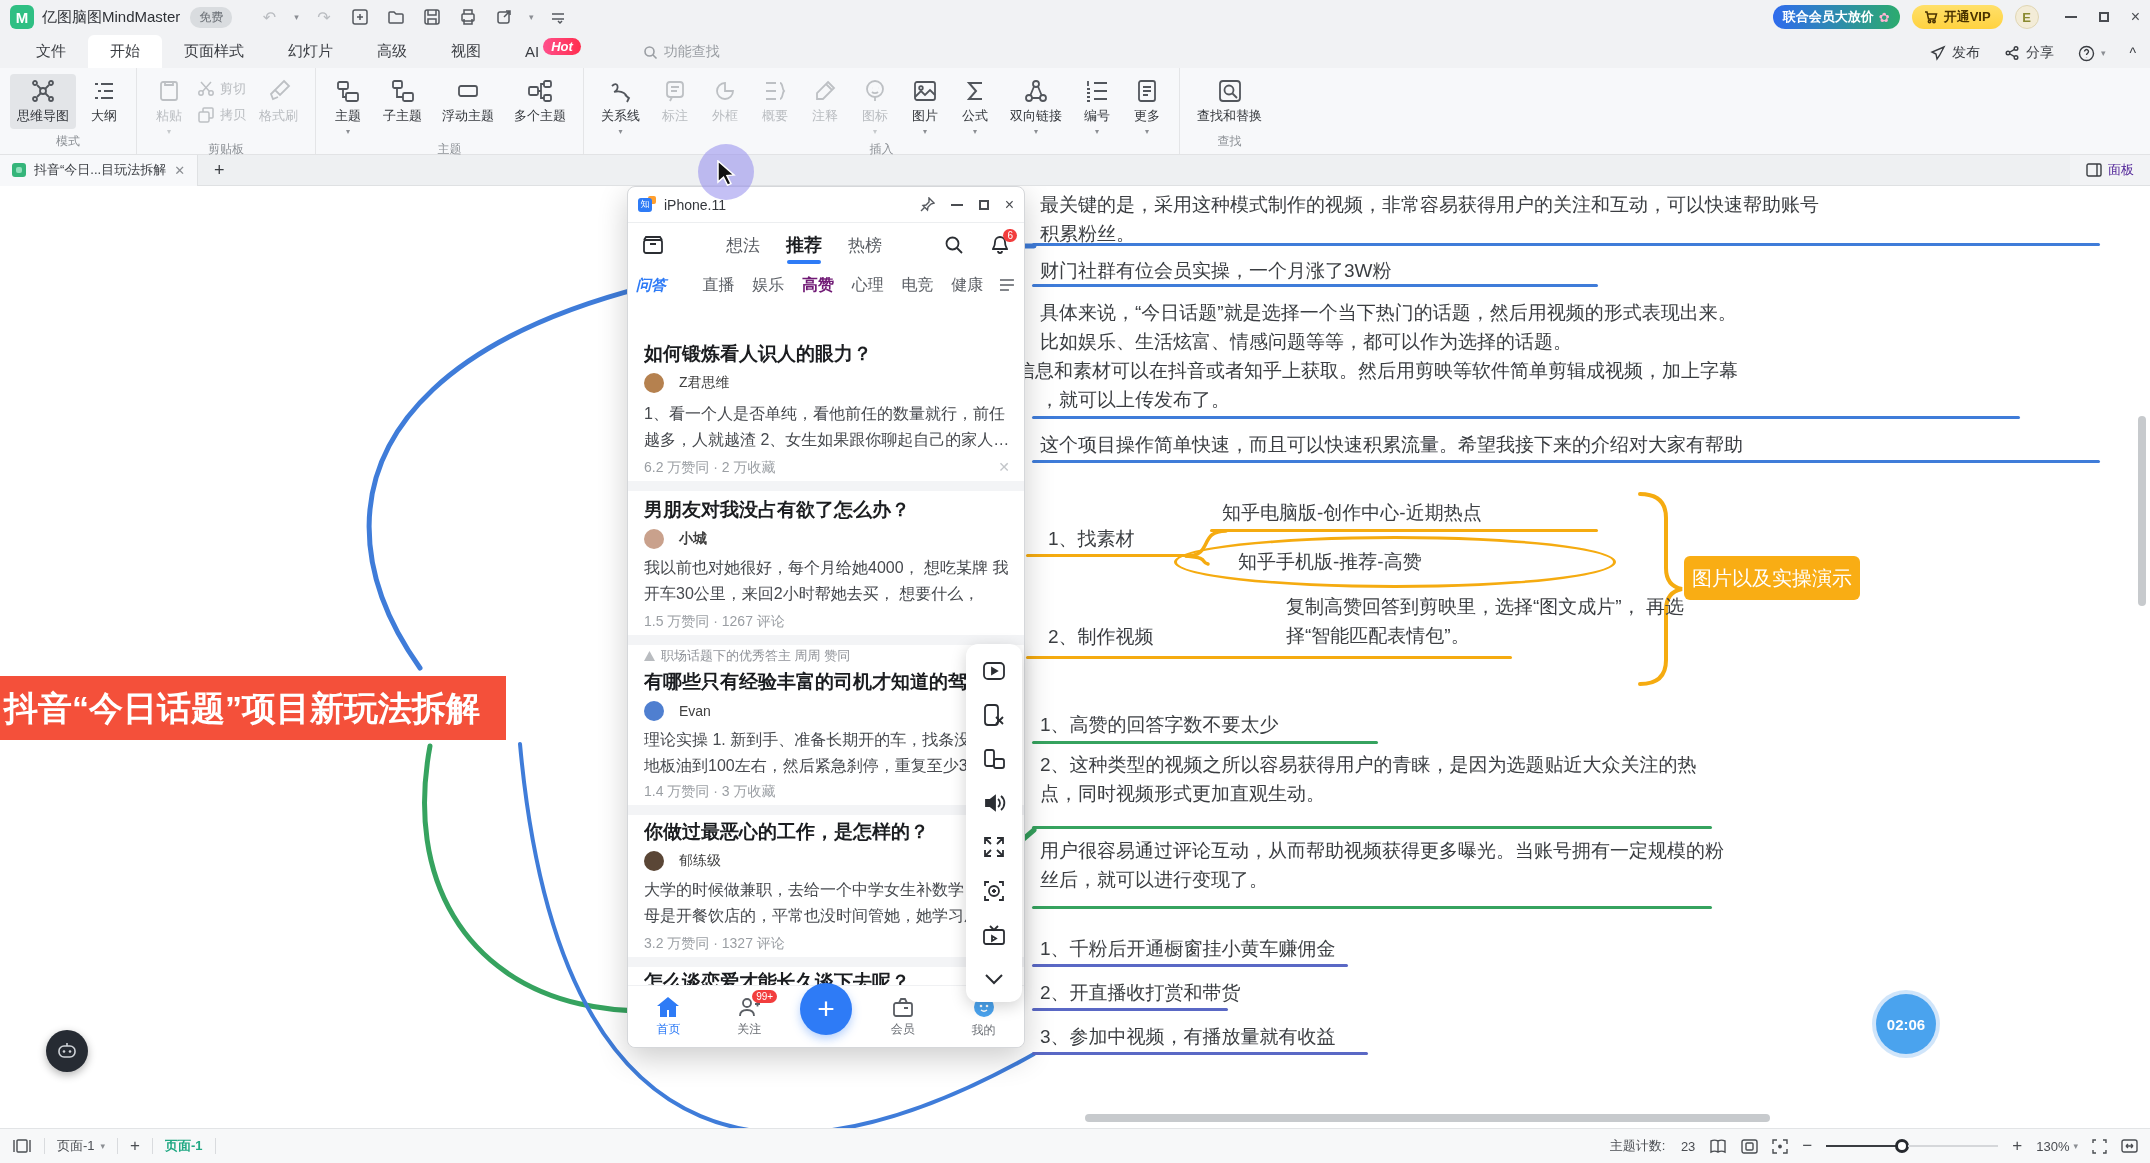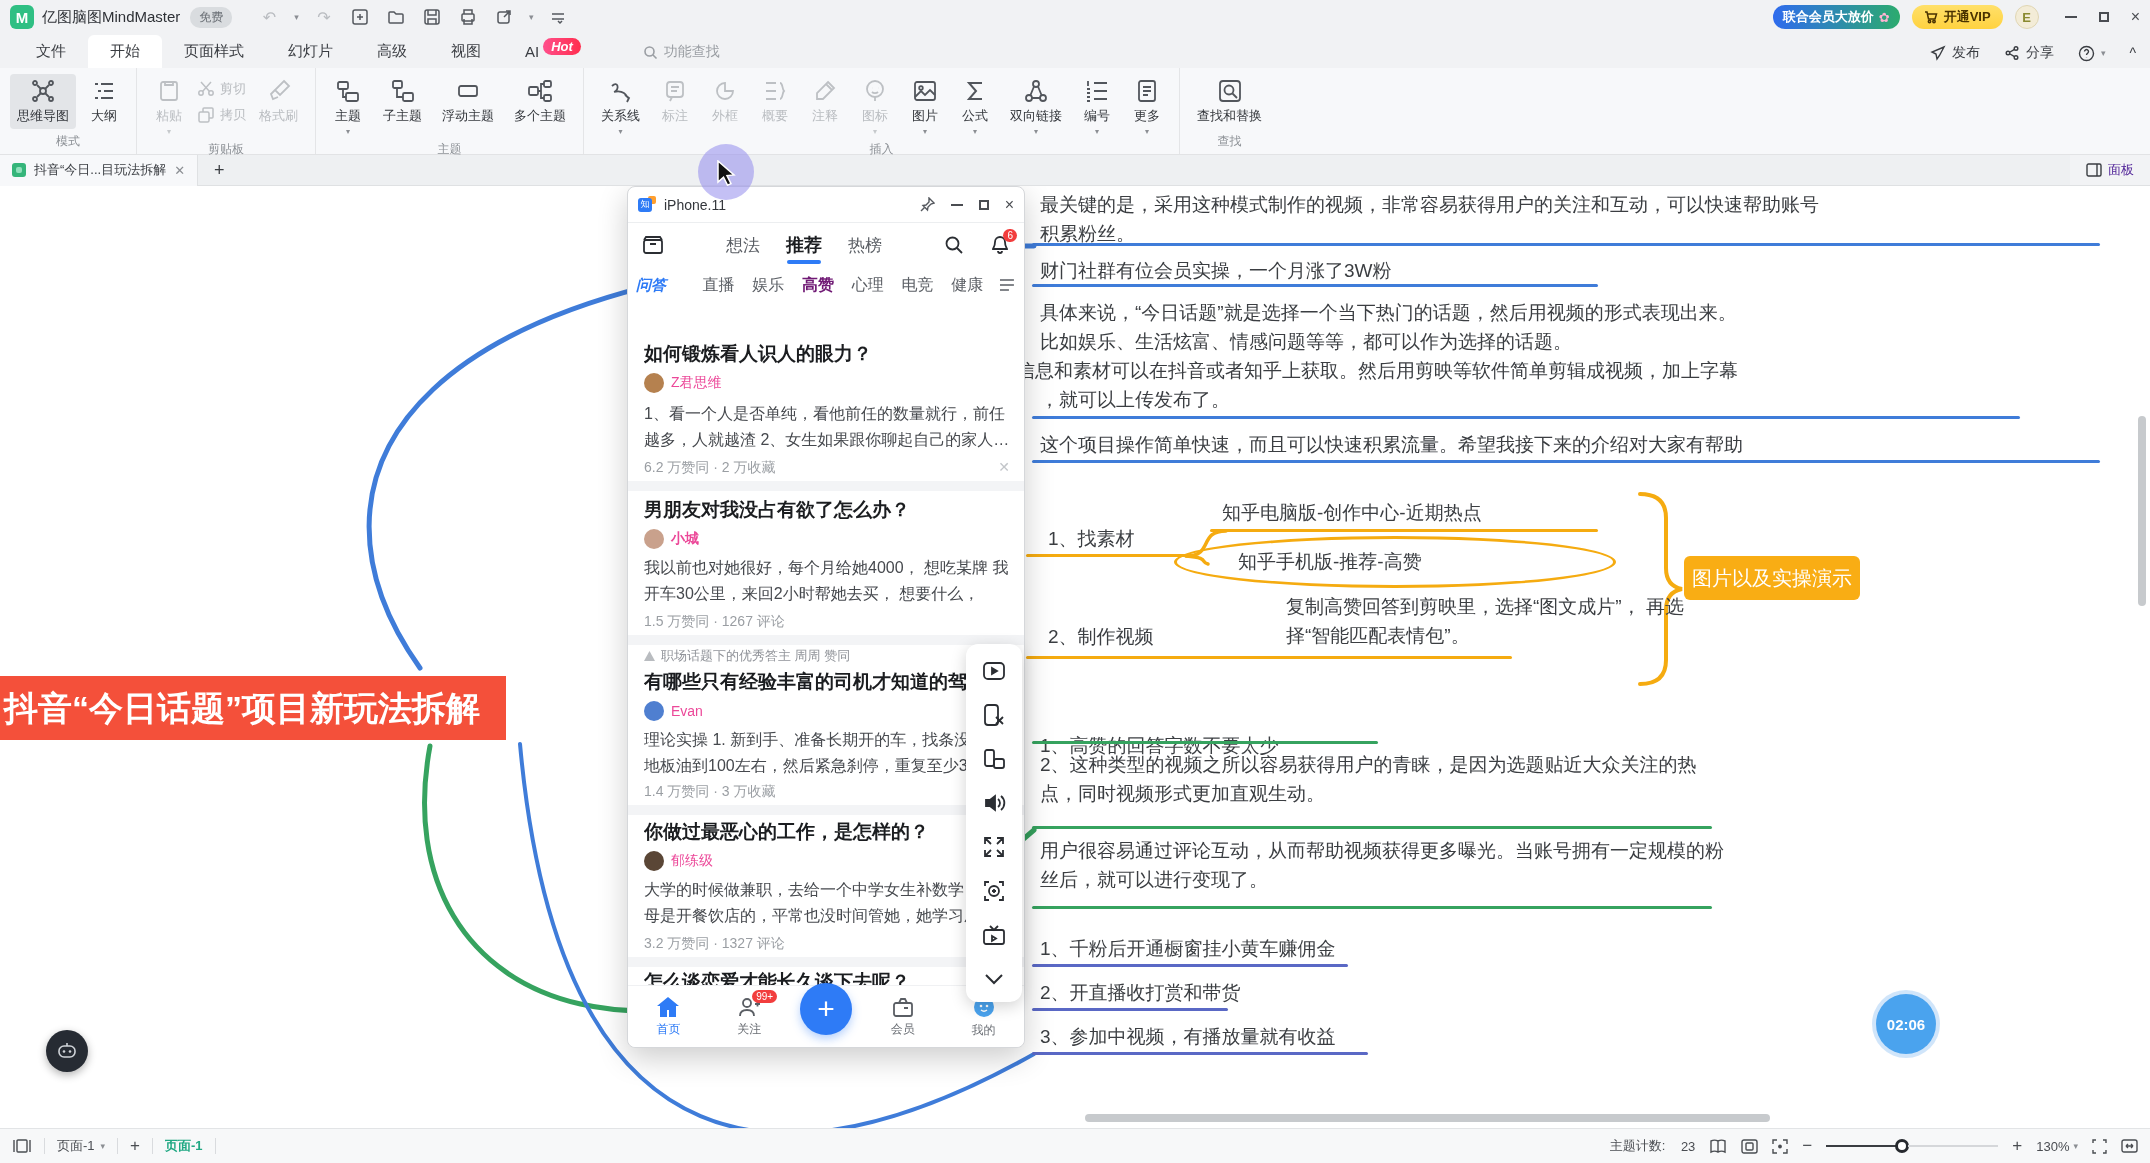--- a/index.html
+++ b/index.html
@@ -83,21 +83,21 @@
   .ptab { font-size:17px; color:#5a5e64; }
   .ptab.on { font-size:18px; font-weight:bold; color:#1c1e21; position:relative; }
   .ptab.on:after { content:""; position:absolute; left:50%; transform:translateX(-50%); bottom:-7px; width:34px; height:4px; border-radius:2px; background:#2e7bf6; }
   .bellwrap { position:relative; }
   .bellbadge { position:absolute; right:-7px; top:-6px; background:#f23d3d; color:#fff; font-size:10px; border-radius:8px; padding:1px 4px; }
   .pcat { position:absolute; left:0; top:44px; right:0; height:36px; display:flex; align-items:center; gap:0; padding:0 8px; }
   .plogo { color:#2e7bf6; font-weight:bold; font-style:italic; font-size:15px; width:58px; }
   .pcatitem { font-size:16px; color:#5a5e64; width:50px; text-align:center; }
   .pcatitem.on { color:#701a75; font-weight:bold; }
   .pc-title { position:absolute; left:16px; font-size:19px; font-weight:bold; color:#1b1d20; white-space:nowrap; overflow:hidden; width:372px; }
-  .pc-author { position:absolute; left:16px; display:flex; align-items:center; gap:7px; font-size:14px; color:#ec4899; }
+  .pc-author { position:absolute; left:16px; display:flex; align-items:center; gap:15px; font-size:14px; color:#404040; }
   .pc-av { width:20px; height:20px; border-radius:50%; }
   .pc-body { position:absolute; left:16px; width:370px; font-size:16px; color:#46494e; line-height:26px; display:-webkit-box; -webkit-line-clamp:2; -webkit-box-orient:vertical; overflow:hidden; }
   .pc-stats { position:absolute; left:16px; font-size:14px; color:#9a9ea3; }
   .pc-x { position:absolute; right:14px; font-size:14px; color:#c2c5c9; }
   .pdivider { position:absolute; left:0; right:0; height:10px; background:#f3f4f6; }
   .ppromo { position:absolute; left:16px; font-size:13px; color:#909399; display:flex; gap:6px; align-items:center; }
   .pnav { position:absolute; left:0; right:0; top:762px; height:62px; background:#fff; border-top:1px solid #f0f1f3; display:flex; justify-content:space-around; align-items:center; }
   .pnav-item { display:flex; flex-direction:column; align-items:center; gap:3px; font-size:12px; color:#6b6f75; position:relative; width:60px; }
   .pnav-item.on { color:#2e7bf6; }
   .navbadge { position:absolute; top:-6px; right:2px; background:#f23d3d; color:#fff; font-size:10px; border-radius:8px; padding:1px 4px; }
@@ -483,21 +483,21 @@
   <div class="uline" style="left:1210px; top:343px; width:388px; background:#f5ab10; z-index:2;"></div>
   <div class="node" style="left:1048px; top:338px; z-index:2;">1、找素材</div>
   <div class="uline" style="left:1026px; top:368px; width:160px; background:#f5ab10; z-index:2;"></div>
   <div class="yellipse" style="left:1174px; top:350px; width:442px; height:52px; z-index:2;"></div>
   <div class="node" style="left:1238px; top:361px; z-index:2;">知乎手机版-推荐-高赞</div>
   <div class="node wrap" style="left:1286px; top:406px; width:430px; z-index:2;">复制高赞回答到剪映里，选择“图文成片”， 再选择“智能匹配表情包”。</div>
   <div class="node" style="left:1048px; top:436px; z-index:2;">2、制作视频</div>
   <div class="uline" style="left:1026px; top:470px; width:486px; background:#f5ab10; z-index:2;"></div>
   <div class="ybox" style="left:1684px; top:370px; width:176px; height:44px; z-index:2;">图片以及实操演示</div>
 
-  <div class="node" style="left:1040px; top:545px; z-index:2;">1、高赞的回答字数不要太少</div>
+  <div class="node" style="left:1040px; top:524px; z-index:2;">1、高赞的回答字数不要太少</div>
   <div class="uline" style="left:1032px; top:555px; width:346px; background:#36a35f; z-index:2;"></div>
   <div class="node wrap" style="left:1040px; top:564px; width:690px; z-index:2;">2、这种类型的视频之所以容易获得用户的青睐，是因为选题贴近大众关注的热点，同时视频形式更加直观生动。</div>
   <div class="uline" style="left:1032px; top:640px; width:680px; background:#36a35f; z-index:2;"></div>
   <div class="node wrap" style="left:1040px; top:650px; width:690px; z-index:2;">用户很容易通过评论互动，从而帮助视频获得更多曝光。当账号拥有一定规模的粉丝后，就可以进行变现了。</div>
   <div class="uline" style="left:1032px; top:720px; width:680px; background:#36a35f; z-index:2;"></div>
 
   <div class="node" style="left:1040px; top:748px; z-index:2;">1、千粉后开通橱窗挂小黄车赚佣金</div>
   <div class="uline" style="left:1032px; top:778px; width:316px; background:#5a68c5; z-index:2;"></div>
   <div class="node" style="left:1040px; top:792px; z-index:2;">2、开直播收打赏和带货</div>
   <div class="uline" style="left:1032px; top:822px; width:196px; background:#5a68c5; z-index:2;"></div>

